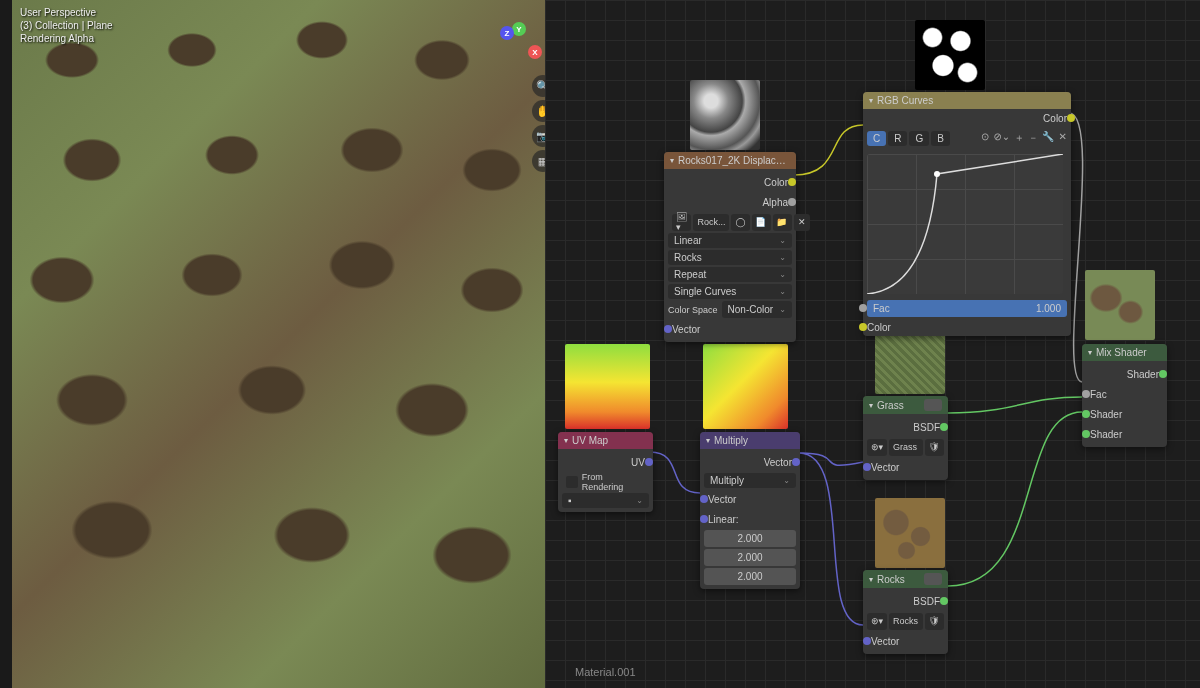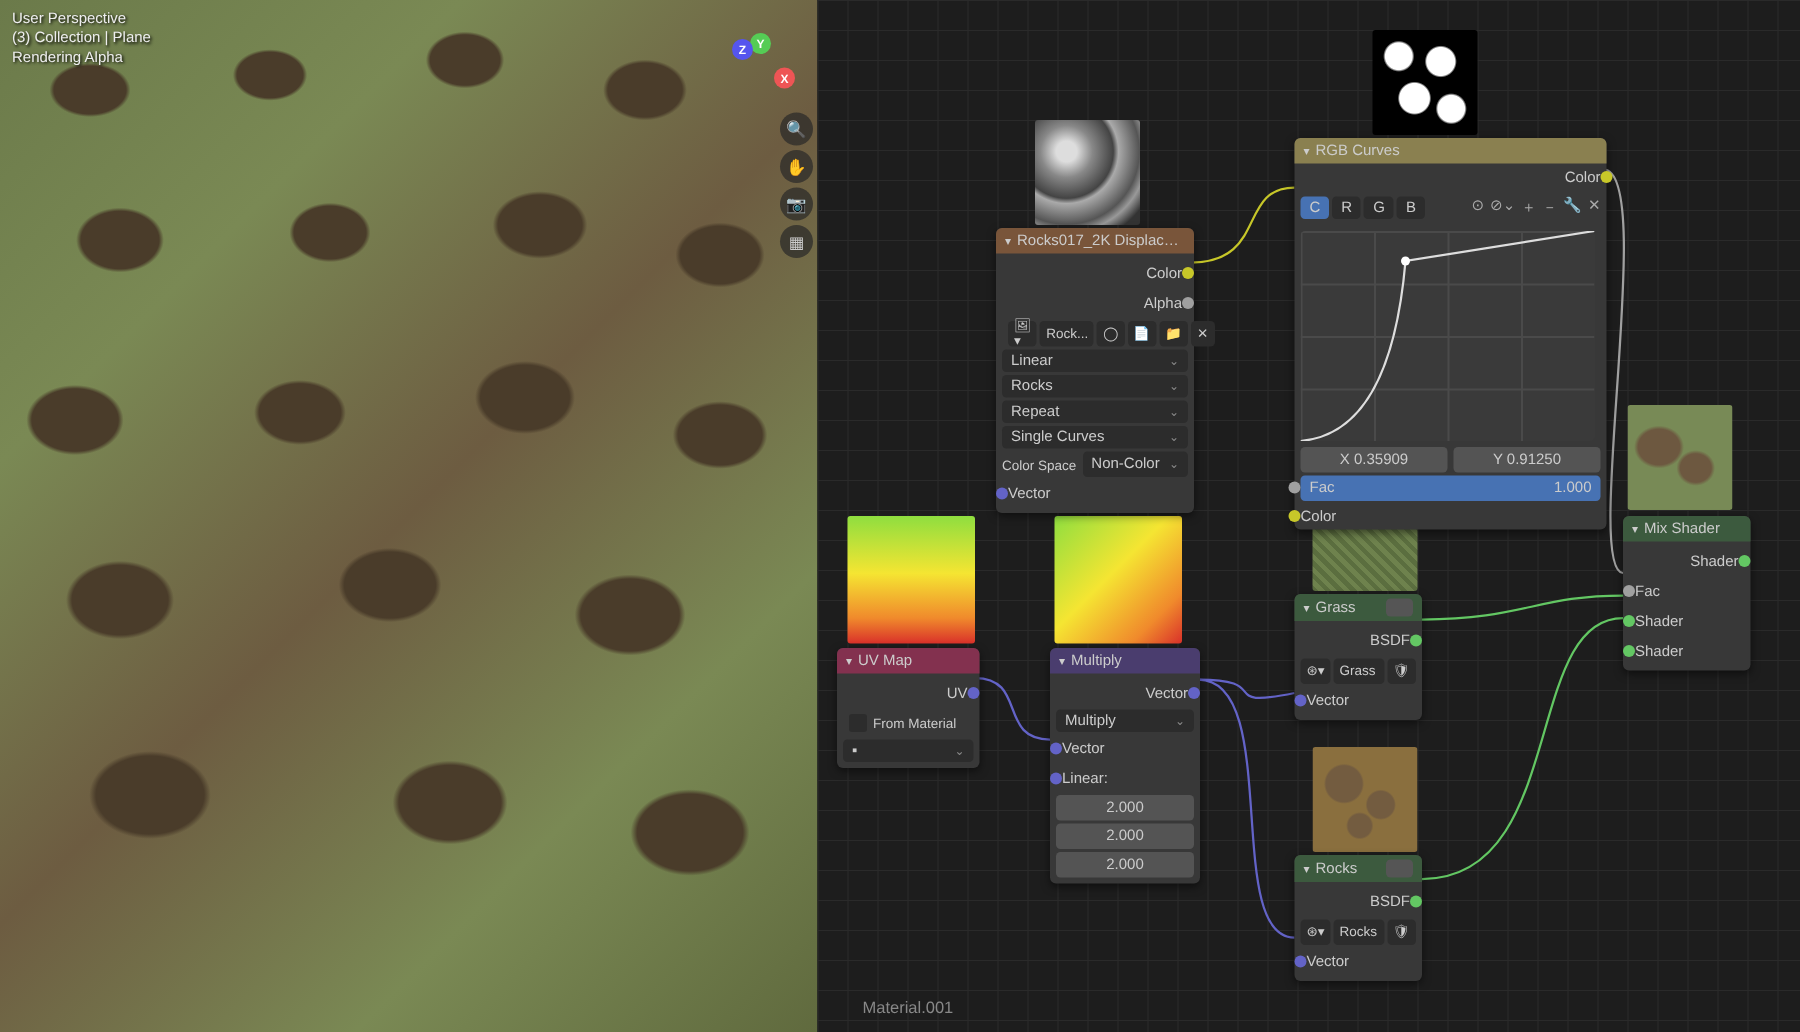--- a/index.html
+++ b/index.html
@@ -1,19 +1,19 @@
 <!DOCTYPE html>
 <html><head>
 <meta charset="utf-8">
 <style>
 * { box-sizing: border-box; margin: 0; padding: 0; }
 body { width: 1200px; height: 688px; background: #1a1a1a; font-family: sans-serif; font-size: 11px; color: #ccc; overflow: hidden; position: relative; }
 
 
-.viewport { position: absolute; left: 0; top: 0; width: 545px; height: 688px; background: linear-gradient(135deg, #6b7a4a 0%, #7a8954 25%, #6d5c41 50%, #7a8954 75%, #606a3e 100%); overflow: hidden; }
+.viewport { position: absolute; left: 12px; top: 0; width: 545px; height: 688px; background: linear-gradient(135deg, #6b7a4a 0%, #7a8954 25%, #6d5c41 50%, #7a8954 75%, #606a3e 100%); overflow: hidden; }
 .viewport::before { content: ""; position: absolute; inset: -20px; background:
   radial-gradient(ellipse 60px 40px at 80px 80px, #4a3c2a 40%, transparent 45%),
   radial-gradient(ellipse 55px 38px at 200px 70px, #4a3c2a 40%, transparent 45%),
   radial-gradient(ellipse 58px 42px at 330px 60px, #4a3c2a 40%, transparent 45%),
   radial-gradient(ellipse 62px 45px at 450px 80px, #4a3c2a 40%, transparent 45%),
   radial-gradient(ellipse 65px 48px at 100px 180px, #4a3c2a 40%, transparent 45%),
   radial-gradient(ellipse 60px 44px at 240px 175px, #4a3c2a 40%, transparent 45%),
   radial-gradient(ellipse 70px 50px at 380px 170px, #4a3c2a 40%, transparent 45%),
   radial-gradient(ellipse 66px 48px at 500px 190px, #4a3c2a 40%, transparent 45%),
   radial-gradient(ellipse 72px 52px at 70px 300px, #4a3c2a 40%, transparent 45%),
@@ -206,24 +206,20 @@
         <span>🔧</span>
         <span>✕</span>
       </span>
     </div>
     <div class="curve-area">
       <svg class="curve-line" viewBox="0 0 196 140">
           <path d="M 0 140 Q 60 135 70 20 L 196 0" stroke="#ddd" fill="none" stroke-width="1.5"></path>
           <circle cx="70" cy="20" r="3" fill="#fff"></circle>
         </svg>
     </div>
-    <div class="xy-row">
-      <div class="numfield">X 0.35909</div>
-      <div class="numfield">Y 0.91250</div>
-    </div>
     <div class="node-row" style="height:20px;">
         <span class="socket in fac"></span>
       <div style="flex:1;display:flex;background:#4772b3;border-radius:3px;height:17px;align-items:center;padding:0 6px;justify-content:space-between;">
         <span>Fac</span>
           <span>1.000</span>
       </div>
     </div>
     <div class="node-row">
         <span class="socket in color"></span>
         <span>Color</span>
@@ -235,21 +231,21 @@
       <span class="tri">▾</span>
       <span>UV Map</span>
     </div>
     <div class="node-body">
       <div class="node-row right">
           <span>UV</span>
           <span class="socket out vector"></span>
         </div>
       <div class="node-row">
           <span class="checkbox"></span>
-          <span style="font-size:9px;">From Material</span>
+          <span style="font-size:9px;">From Rendering</span>
         </div>
       <div class="dropdown">
           <span>▪</span>
           <span class="chev">⌄</span>
         </div>
     </div>
   </div>
 
   <div class="node" style="left:155px; top:432px; width:100px;">
     <div class="node-header h-mult">

